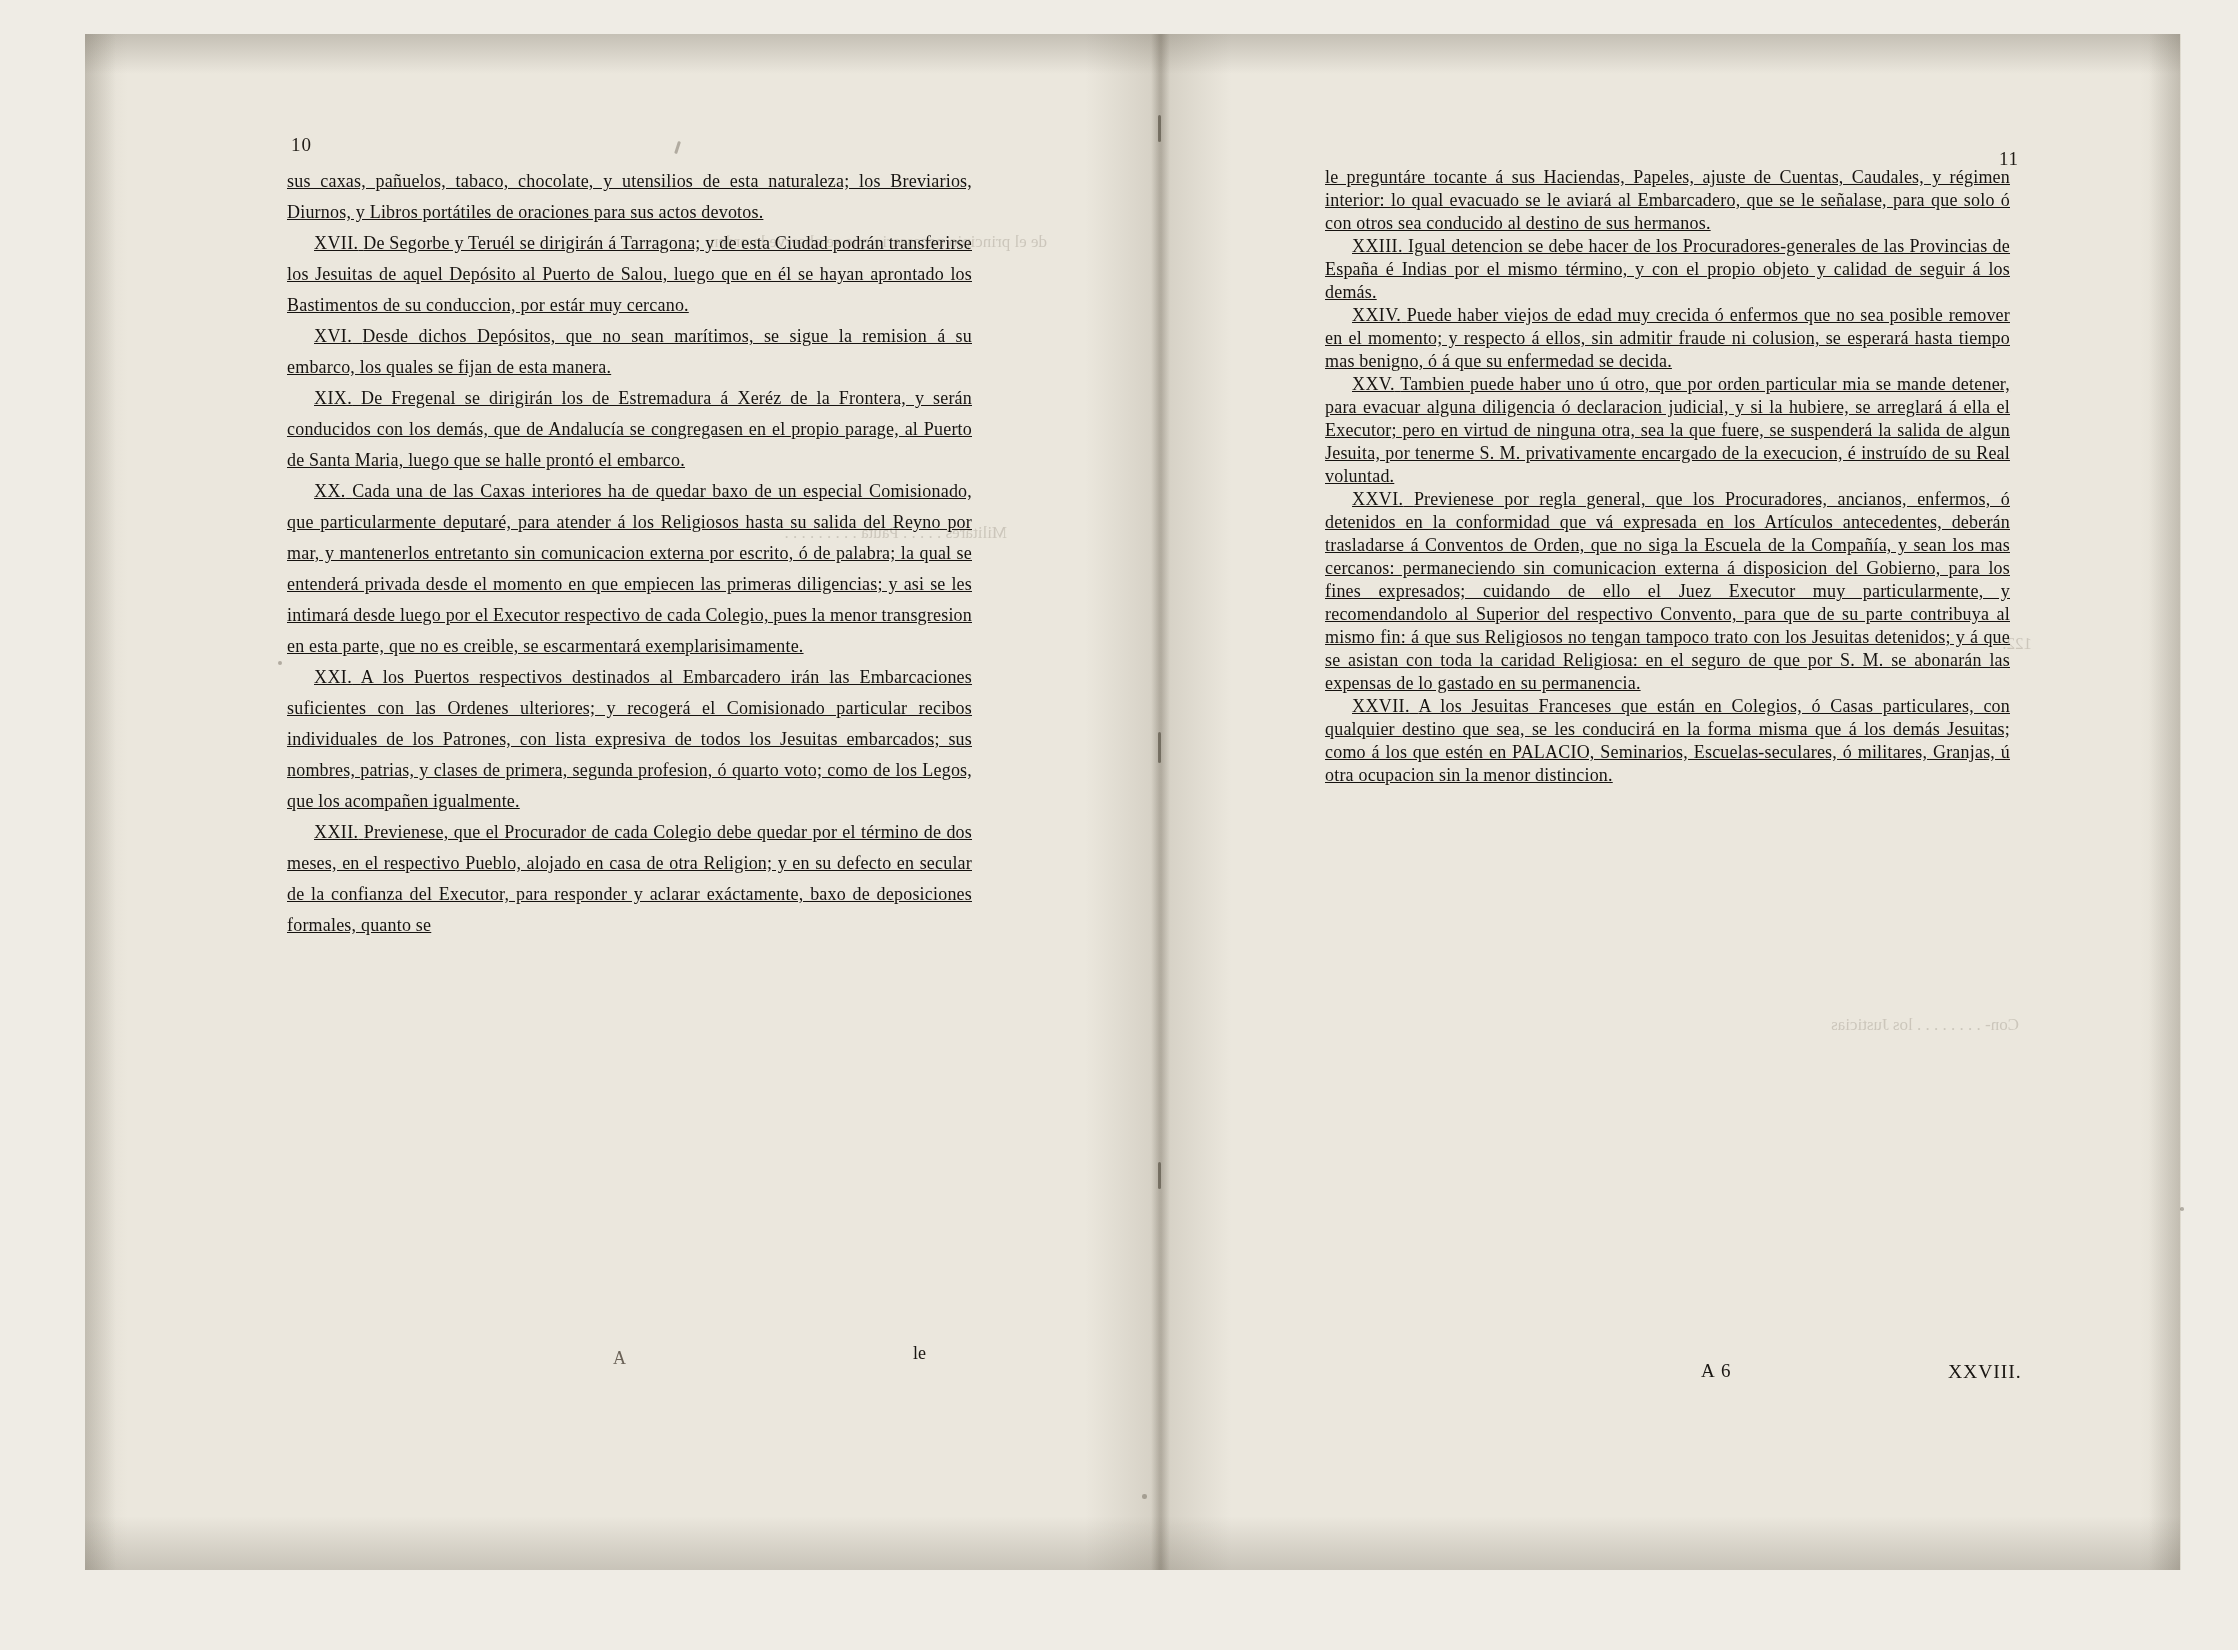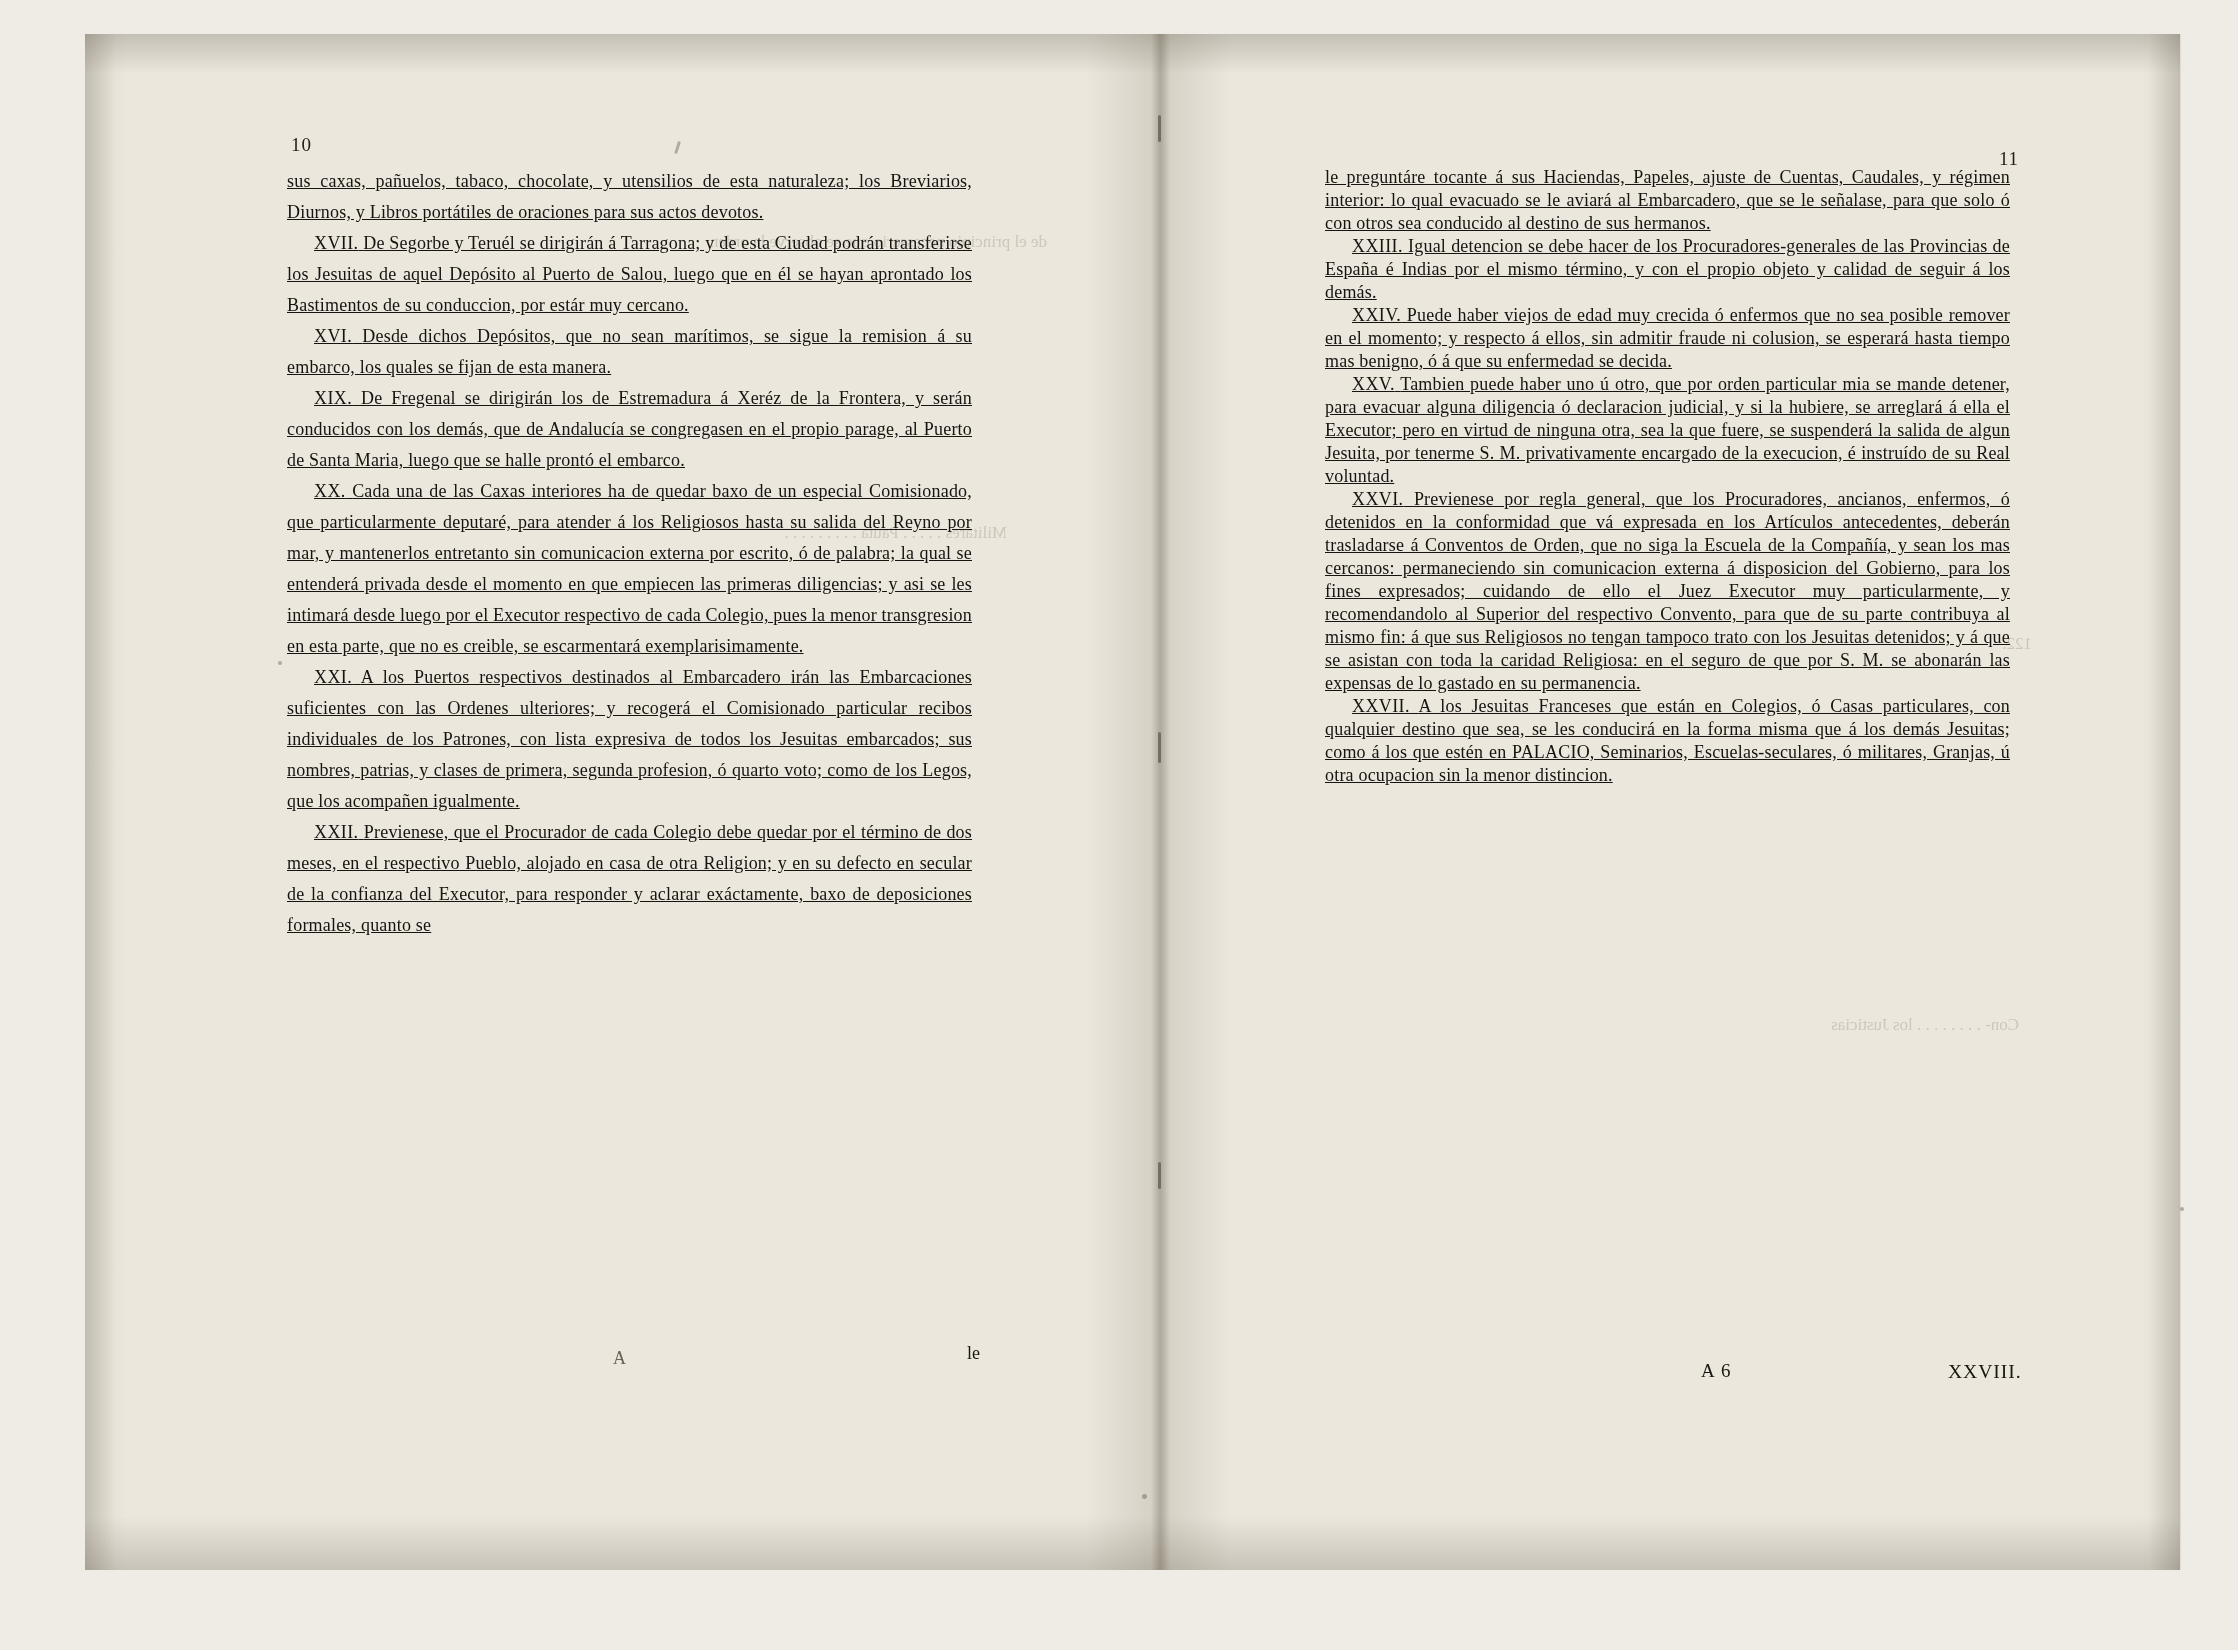--- a/index.html
+++ b/index.html
@@ -119,21 +119,21 @@
   }
   .folio-left { left: 291px; top: 134px; }
   .folio-right { right: 232px; top: 148px; }
 
   .catchword {
     position: absolute;
     font-family: "Liberation Serif", serif;
     font-size: 18px;
     color: #1a1713;
   }
-  .cw-left { left: 967px; top: 1343px; text-align: right; }
+  .cw-left { left: 913px; top: 1343px; text-align: right; }
   .sig-right { left: 1701px; top: 1348px; font-size: 19px; letter-spacing: 1.3px; margin-top: 12px; }
   .cw-right { left: 1948px; top: 1348px; font-size: 19.7px; letter-spacing: 0.9px; margin-top: 12px; }
   .sig-left { left: 613px; top: 1348px; font-size: 18px; color: #6a6257; }
 
   
   .ghost {
     position: absolute;
     font-family: "Liberation Serif", serif;
     color: rgba(80,70,55,0.20);
     font-size: 17px;

